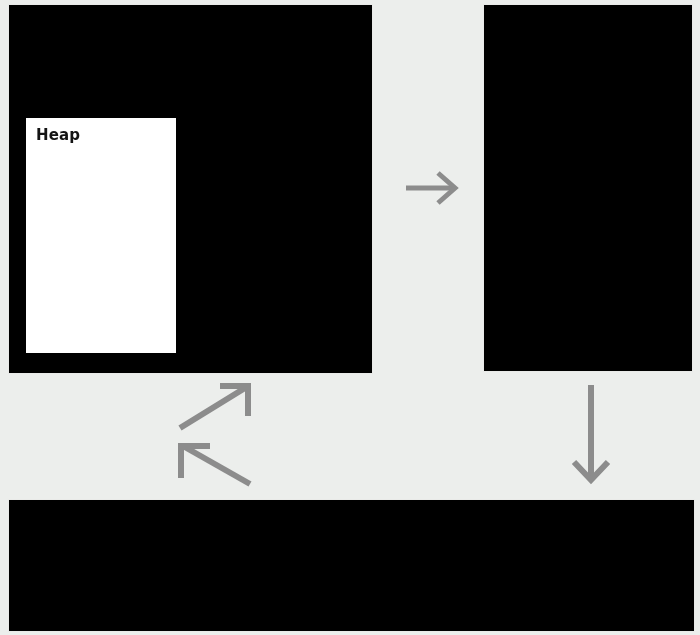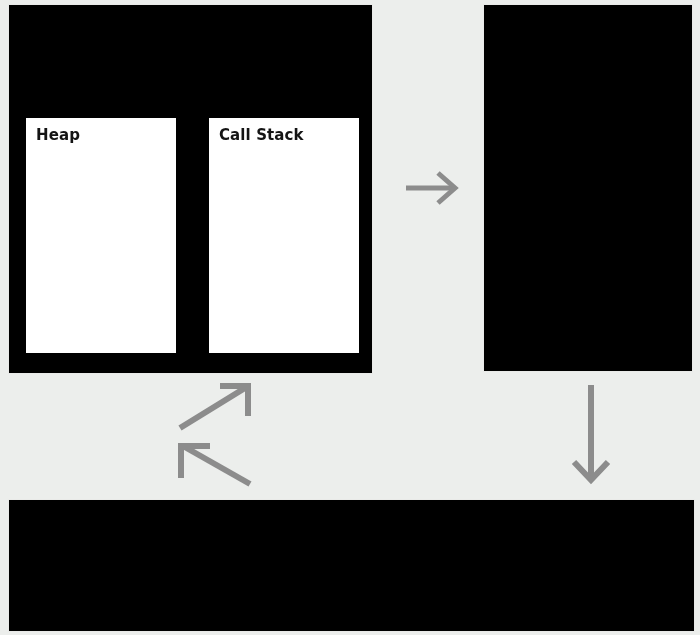--- a/index.html
+++ b/index.html
@@ -123,23 +123,20 @@
 <div id="canvas">
 
   <div class="panel" id="runtime-panel">
 
     <div class="panel-title"></div>
 
     <div class="region-box" id="heap-box">
       <div class="region-label">Heap</div>
     </div>
 
-    <div class="region-box" id="call-stack-box">
-      <div class="region-label">Call Stack</div>
-    </div>
 
     <div class="caption-speckle"></div>
   </div>
 
   <div class="panel" id="engine-panel">
     <div class="panel-body-text"></div>
   </div>
 
   <div class="panel" id="source-panel">
     <div class="panel-body-text"></div>

